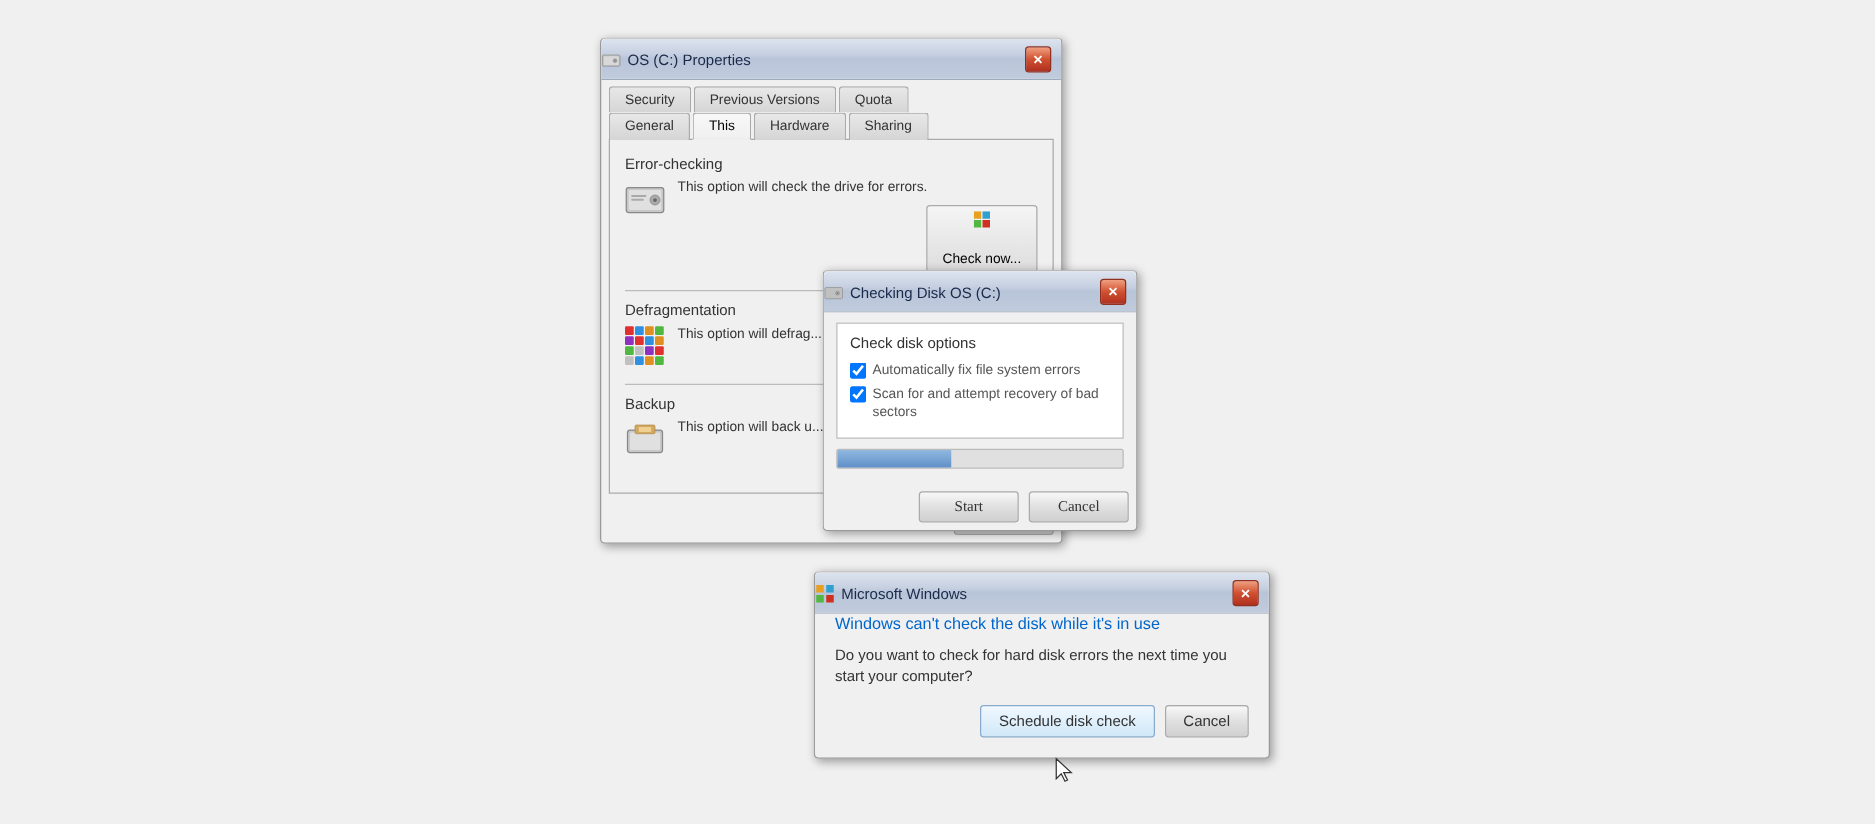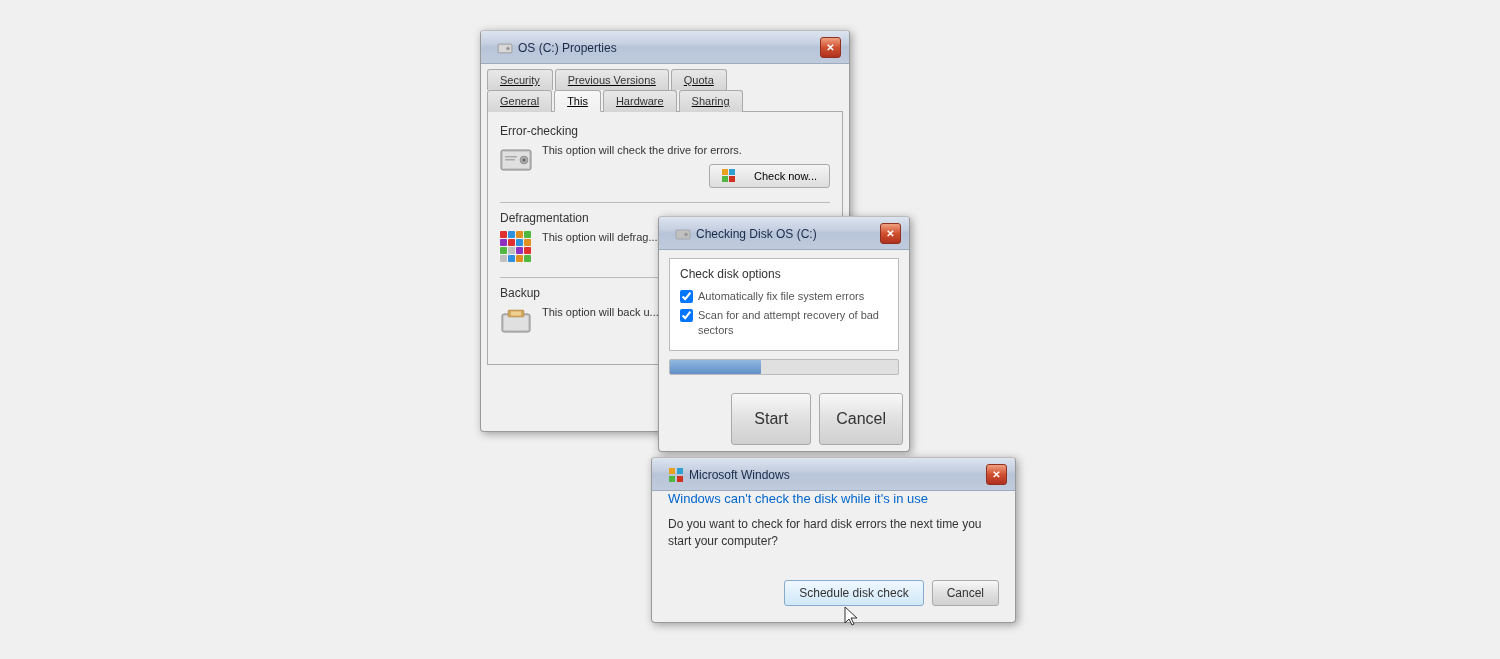--- a/index.html
+++ b/index.html
@@ -20,21 +20,21 @@
       background: #f0f0f0;
       border: 1px solid #999;
       border-top: 1px solid #bbb;
       box-shadow: 2px 2px 8px rgba(0,0,0,0.35), inset 0 1px 0 rgba(255,255,255,0.8);
       border-radius: 4px;
     }
 
     .title-bar {
       background: linear-gradient(to bottom, #dde4f0 0%, #c5cfe0 40%, #b8c4d8 50%, #c0cbdd 100%);
       border-radius: 4px 4px 0 0;
-      padding: 6px 8px 5px 16px;
+      padding: 6px 8px 5px 0;
       display: flex;
       align-items: center;
       justify-content: space-between;
       border-bottom: 1px solid #9aabbc;
     }
 
     .title-bar-left {
       display: flex;
       align-items: center;
       gap: 5px;
@@ -70,21 +70,20 @@
 
     .tab-bar {
       display: flex;
       flex-direction: column;
       padding: 4px 6px 0 6px;
     }
 
     .tab-row {
       display: flex;
       gap: 2px;
-      text-decoration: underline;
     }
 
     .tab {
       padding: 4px 12px;
       background: linear-gradient(to bottom, #e8e8e8, #d5d5d5);
       border: 1px solid #aaa;
       border-bottom: none;
       border-radius: 3px 3px 0 0;
       cursor: pointer;
       font-size: 11px;
@@ -154,41 +153,43 @@
 
     .defrag-cell {
       border-radius: 1px;
     }
 
     
     .win-button {
       background: linear-gradient(to bottom, #f8f8f8 0%, #e0e0e0 50%, #d0d0d0 100%);
       border: 1px solid #aaa;
       border-radius: 3px;
-      padding: 16px 16px;
-      font-size: 16px;
+      padding: 4px 16px;
+      font-size: 12px;
       cursor: pointer;
       color: #333;
       display: inline-flex;
       align-items: center;
       gap: 4px;
       min-width: 80px;
       justify-content: center;
+      font-family: Liberation Serif, serif;
     }
 
     .check-now-btn {
       background: linear-gradient(to bottom, #f5f5f5, #ddd);
       border: 1px solid #aaa;
       border-radius: 3px;
       padding: 4px 12px;
       font-size: 11px;
       cursor: pointer;
       display: inline-flex;
       align-items: center;
       gap: 18px;
+      flex-direction: column;
     }
 
     .btn-row {
       display: flex;
       justify-content: flex-end;
       padding: 8px 6px 6px 6px;
       gap: 8px;
     }
 
     
@@ -259,21 +260,21 @@
       font-size: 13px;
       color: #0066cc;
       font-weight: normal;
       margin-bottom: 10px;
     }
 
     .ms-dialog-text {
       font-size: 12px;
       color: #333;
       line-height: 1.4;
-      margin-bottom: 30px;
+      margin-bottom: 14px;
     }
 
     .ms-btn-row {
       display: flex;
       justify-content: flex-end;
       gap: 8px;
       padding: 0 0 6px 0;
     }
 
     .ms-btn {

